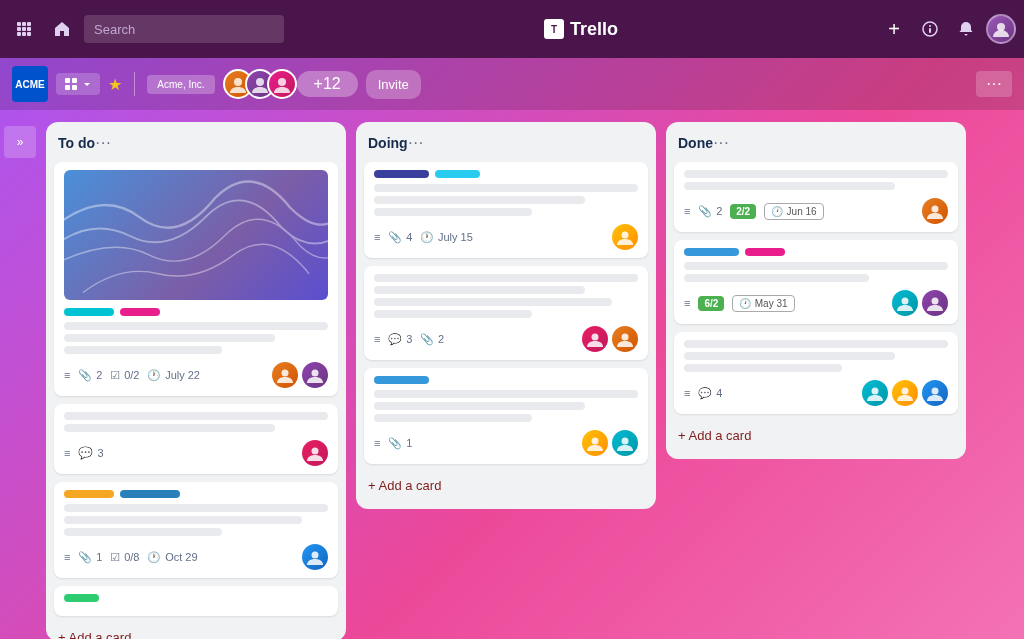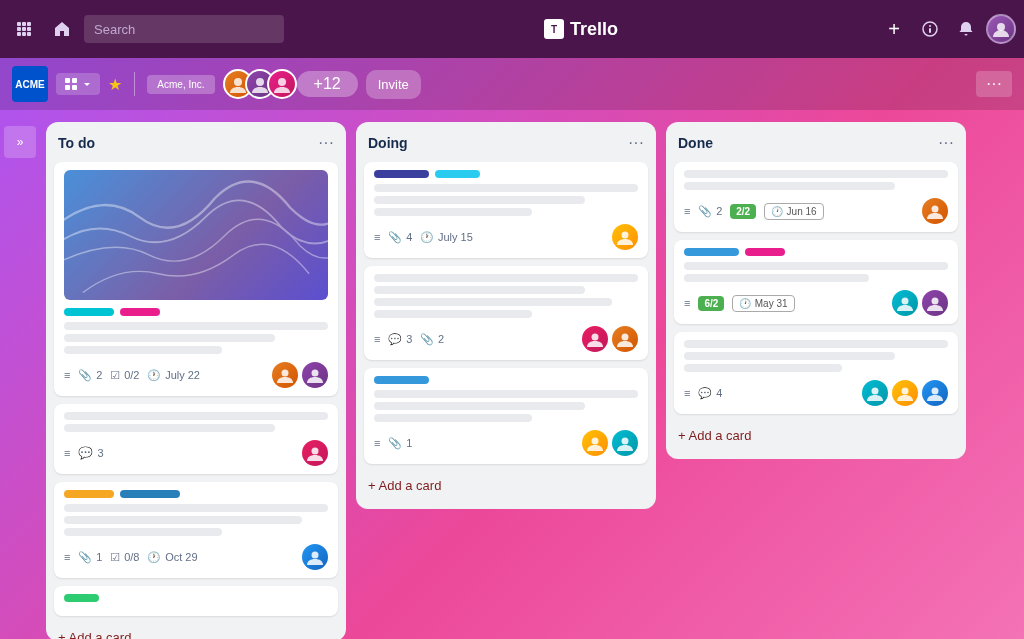--- a/index.html
+++ b/index.html
@@ -186,21 +186,21 @@
       gap: 8px;
       max-height: 100%;
       overflow-y: auto;
       flex-shrink: 0;
     }
     .column::-webkit-scrollbar { width: 4px; }
     .column::-webkit-scrollbar-track { background: transparent; }
     .column::-webkit-scrollbar-thumb { background: #ccc; border-radius: 2px; }
 
     .column-header {
-      display: flex; align-items: center; justify-content: space-between;
+      display: flex; align-items: center; justify-content: flex-start;
       padding: 2px 4px;
     }
     .column-title {
       font-weight: 700; font-size: 14px; color: #172b4d;
     }
     .column-more {
       background: none; border: none; cursor: pointer;
       color: #626f86; font-size: 16px;
     }
 

